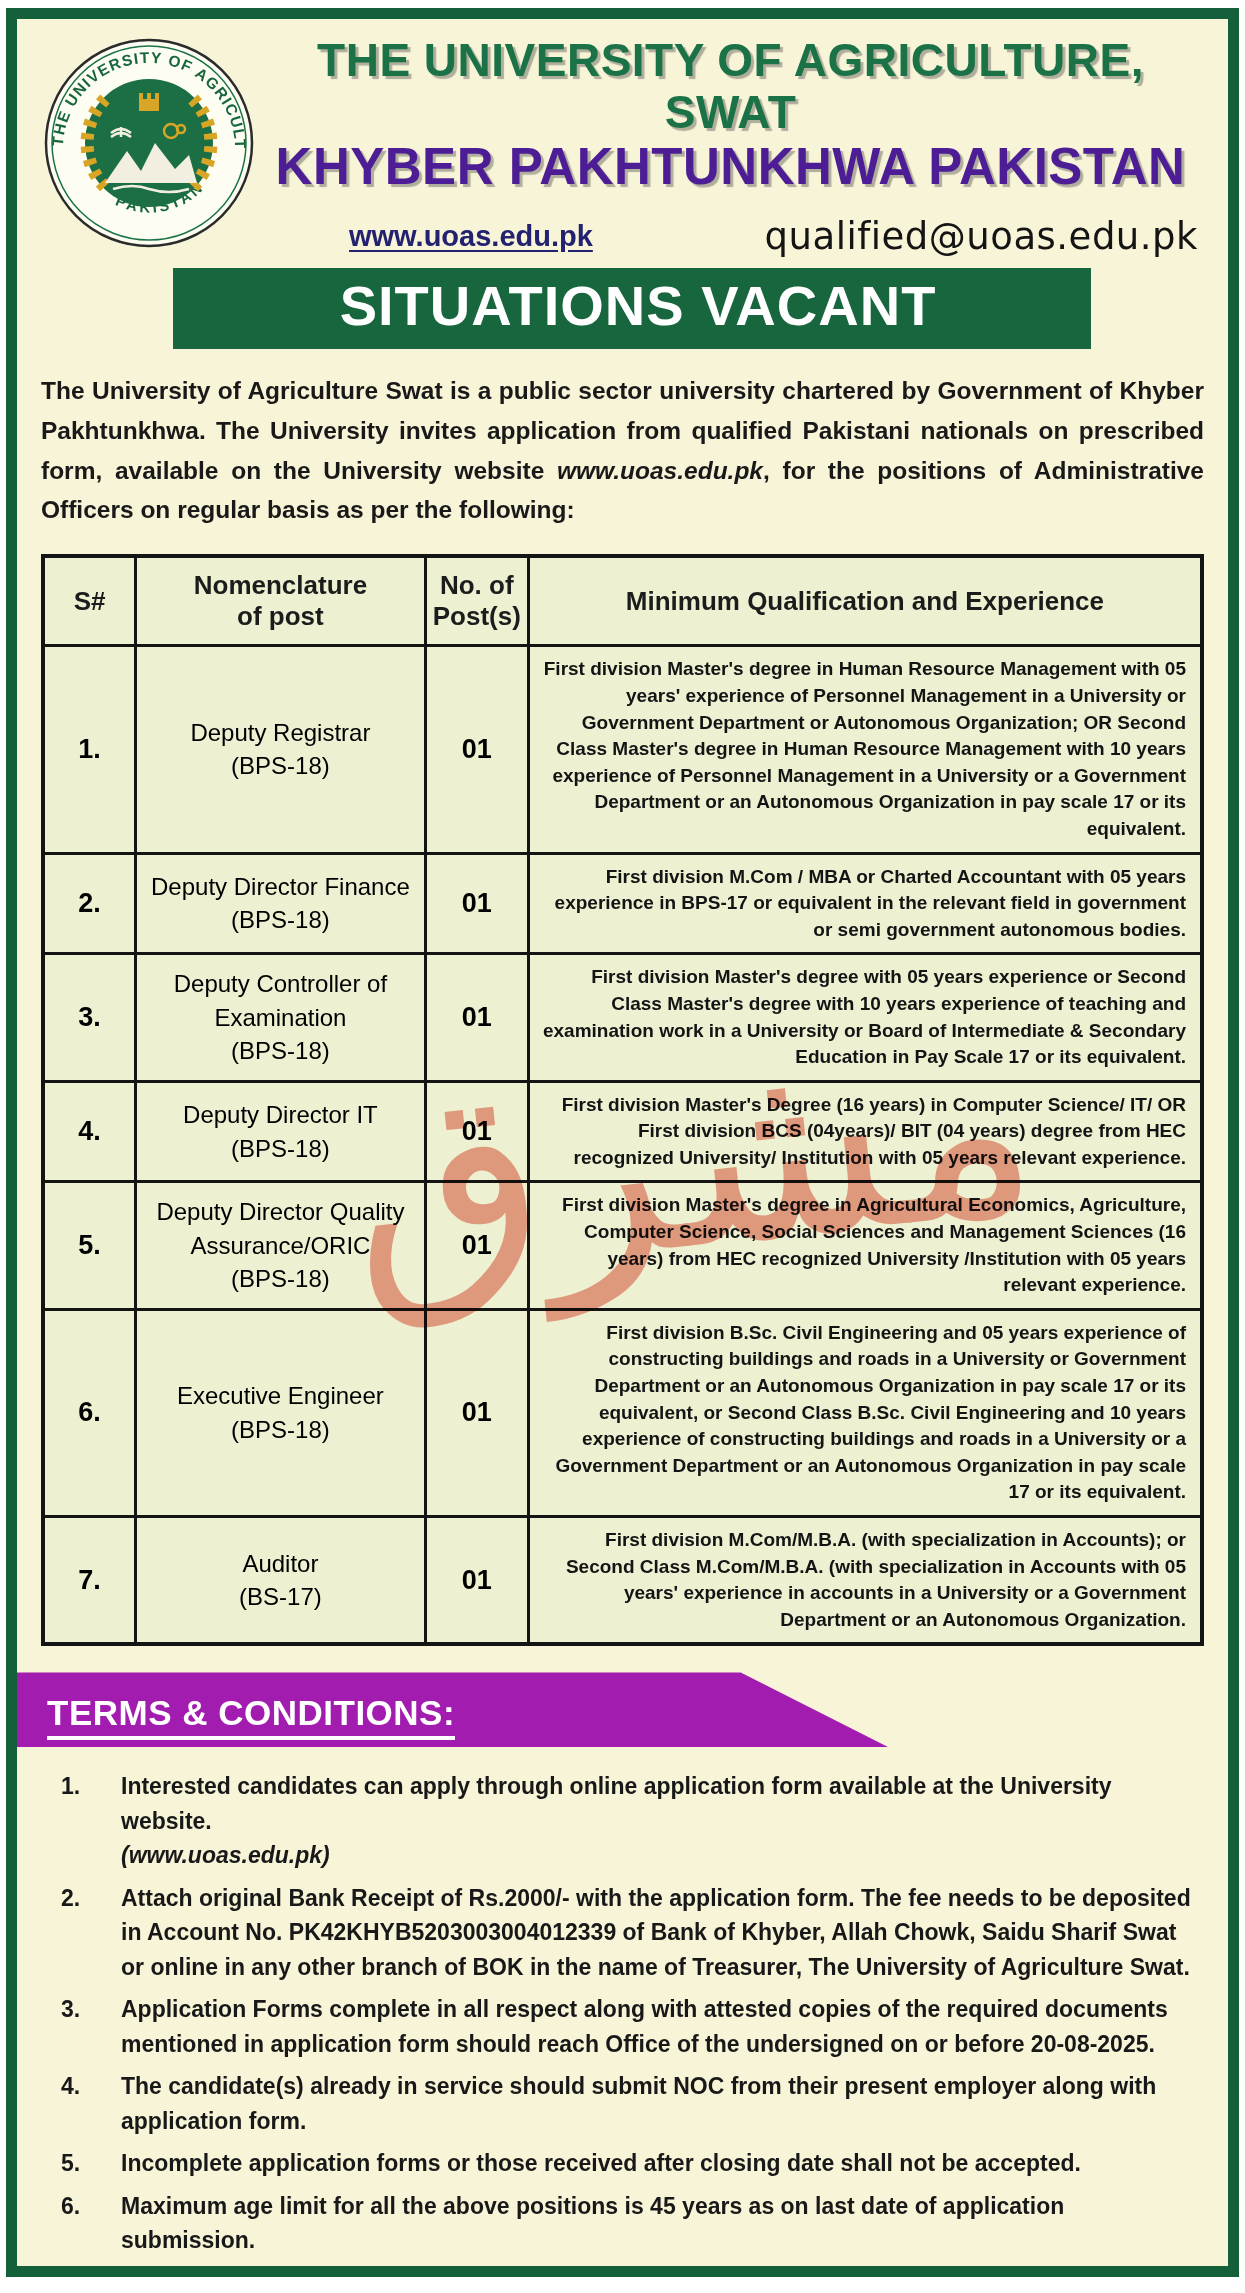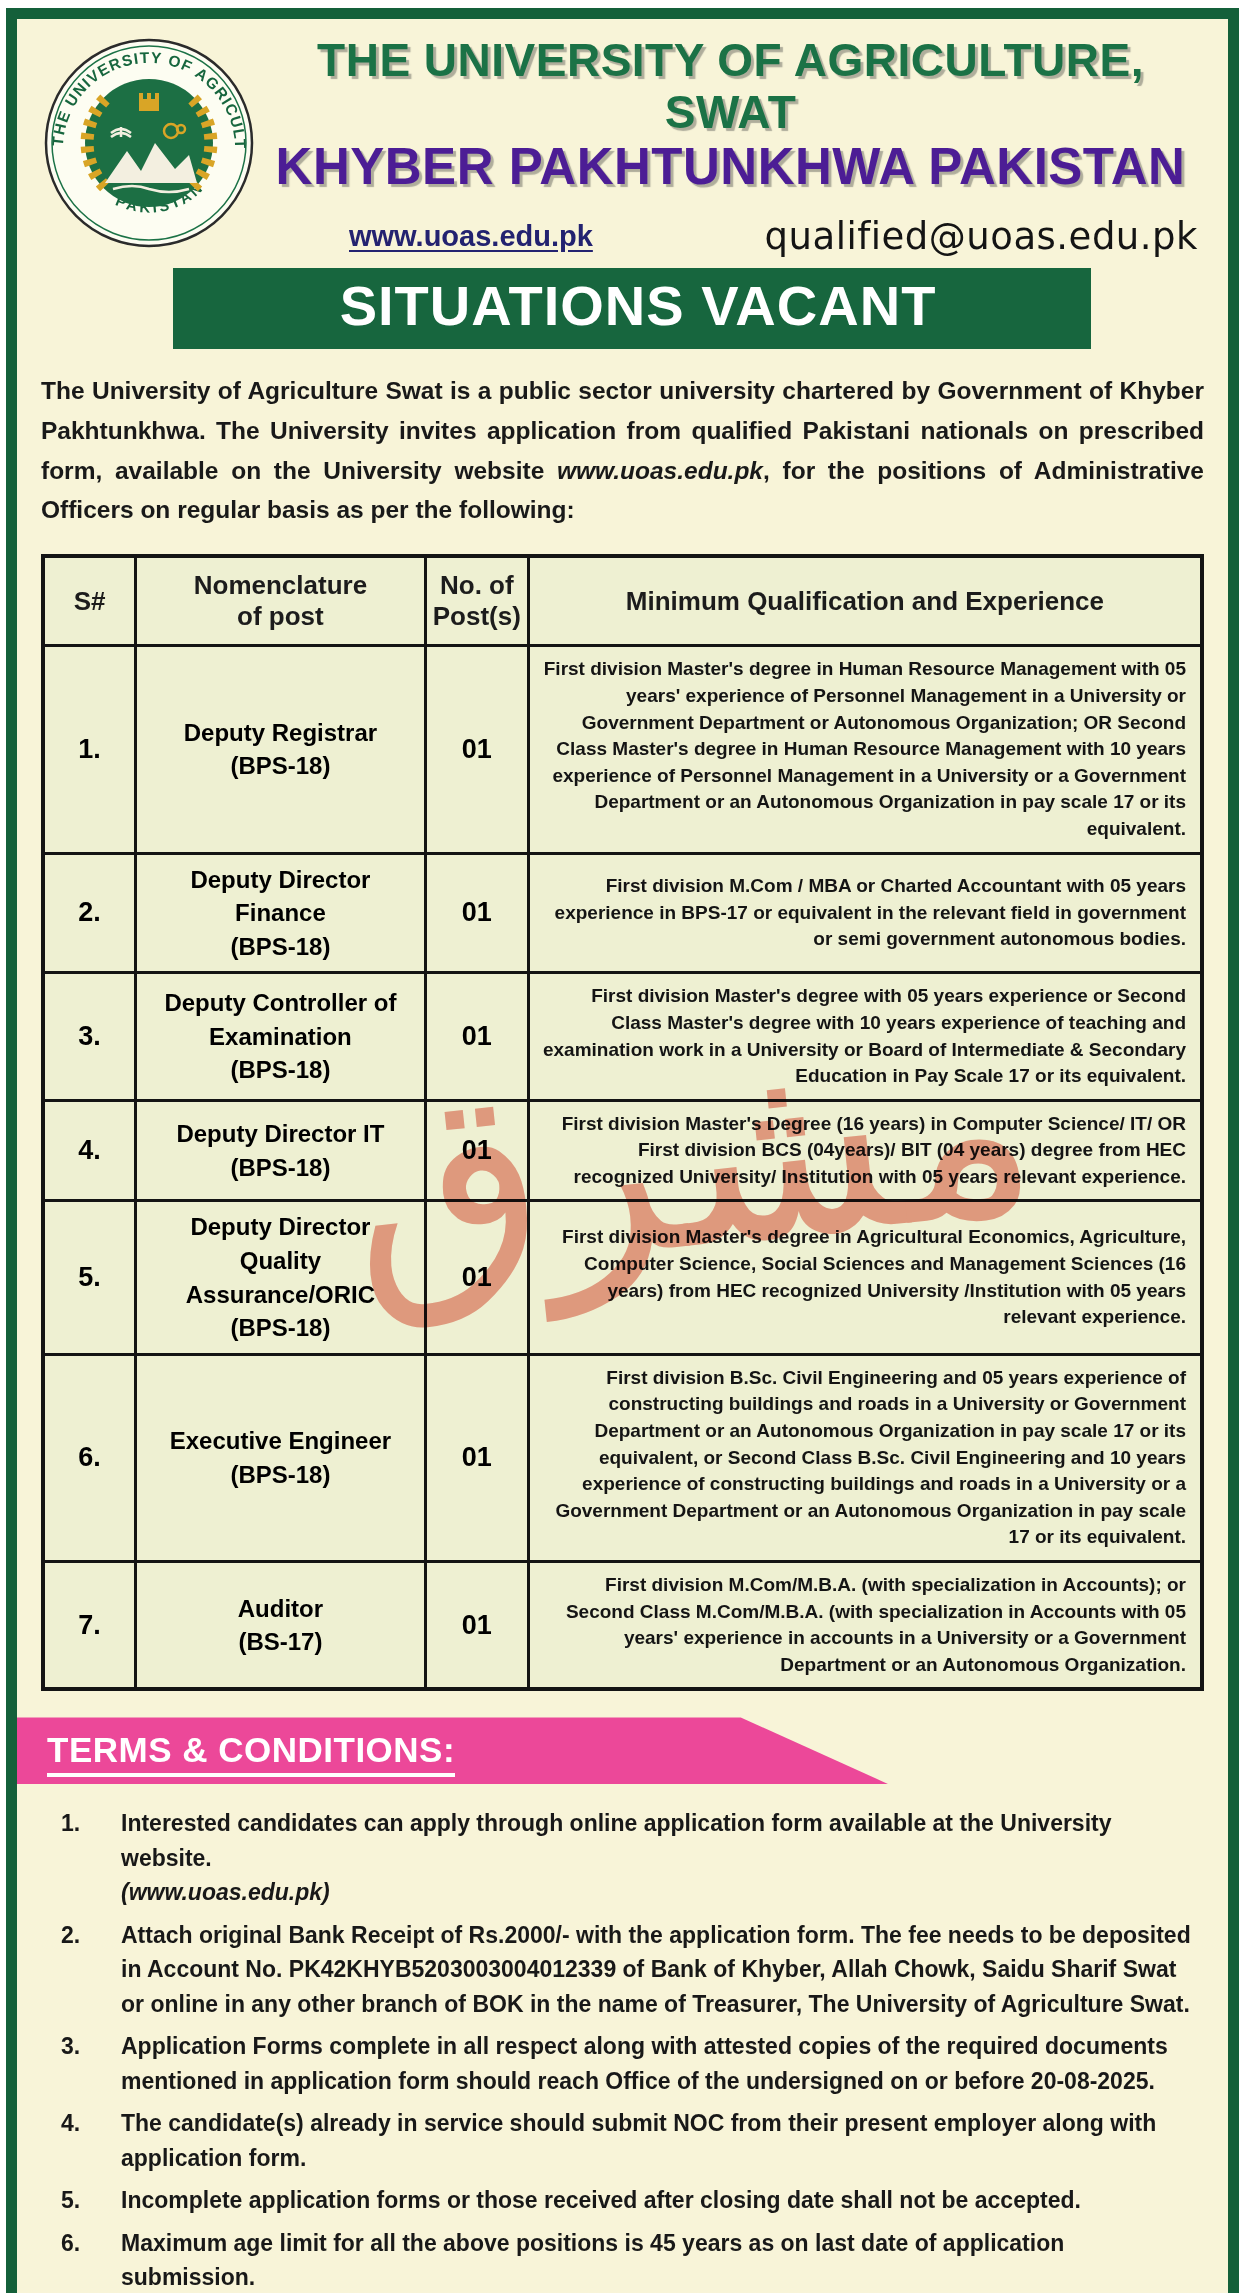--- a/index.html
+++ b/index.html
@@ -44,29 +44,29 @@
     font-size:24.5px; font-weight:700; color:#191919; text-align:justify;
     line-height:1.62; margin-top:22px;
   }
   .intro .site { font-style:italic; }
 
   
   table.positions { width:100%; border-collapse:collapse; margin-top:24px; border:4px solid #141414; }
   table.positions th, table.positions td { border:3px solid #141414; background:#eef0d2; vertical-align:middle; }
   table.positions th { font-size:26px; font-weight:800; color:#1c1c1c; padding:12px 6px; white-space:pre-line; }
   td.c-sno   { font-size:27px; font-weight:800; text-align:center; width:8%;  }
-  td.c-post  { text-align:center; font-size:24px; font-weight:700; width:25%; padding:8px 10px; line-height:1.4; }
+  td.c-post  { text-align:center; font-size:24px; font-weight:400; width:25%; padding:8px 10px; line-height:1.4; }
   td.c-posts { text-align:center; font-size:27px; font-weight:800; width:8.8%; }
   td.c-qual  { font-size:19px; font-weight:700; color:#141414; padding:9px 14px 9px 12px; line-height:1.4; width:58.2%;text-align:right; }
 
   
   .terms-banner {
-    margin:26px 0 0 -24px; width:872px; background:#ec4899;
+    margin:26px 0 0 -24px; width:872px; background:#a21caf;
     clip-path:polygon(0 0, 83% 0, 100% 100%, 0 100%);
-    padding:13px 0 14px 30px;
+    padding:21px 0 14px 30px;
   }
   .terms-banner span {
     color:#ffffff; font-size:35px; font-weight:800; letter-spacing:0.5px;
     border-bottom:4px solid #ffffff; padding-bottom:4px;
   }
 
   
   .terms { margin-top:22px; padding:0 6px 0 20px; }
   .term  { display:flex; font-size:23px; font-weight:700; color:#181818; line-height:1.5; margin-bottom:8px; }
   .term .num { width:60px; flex:none; }

